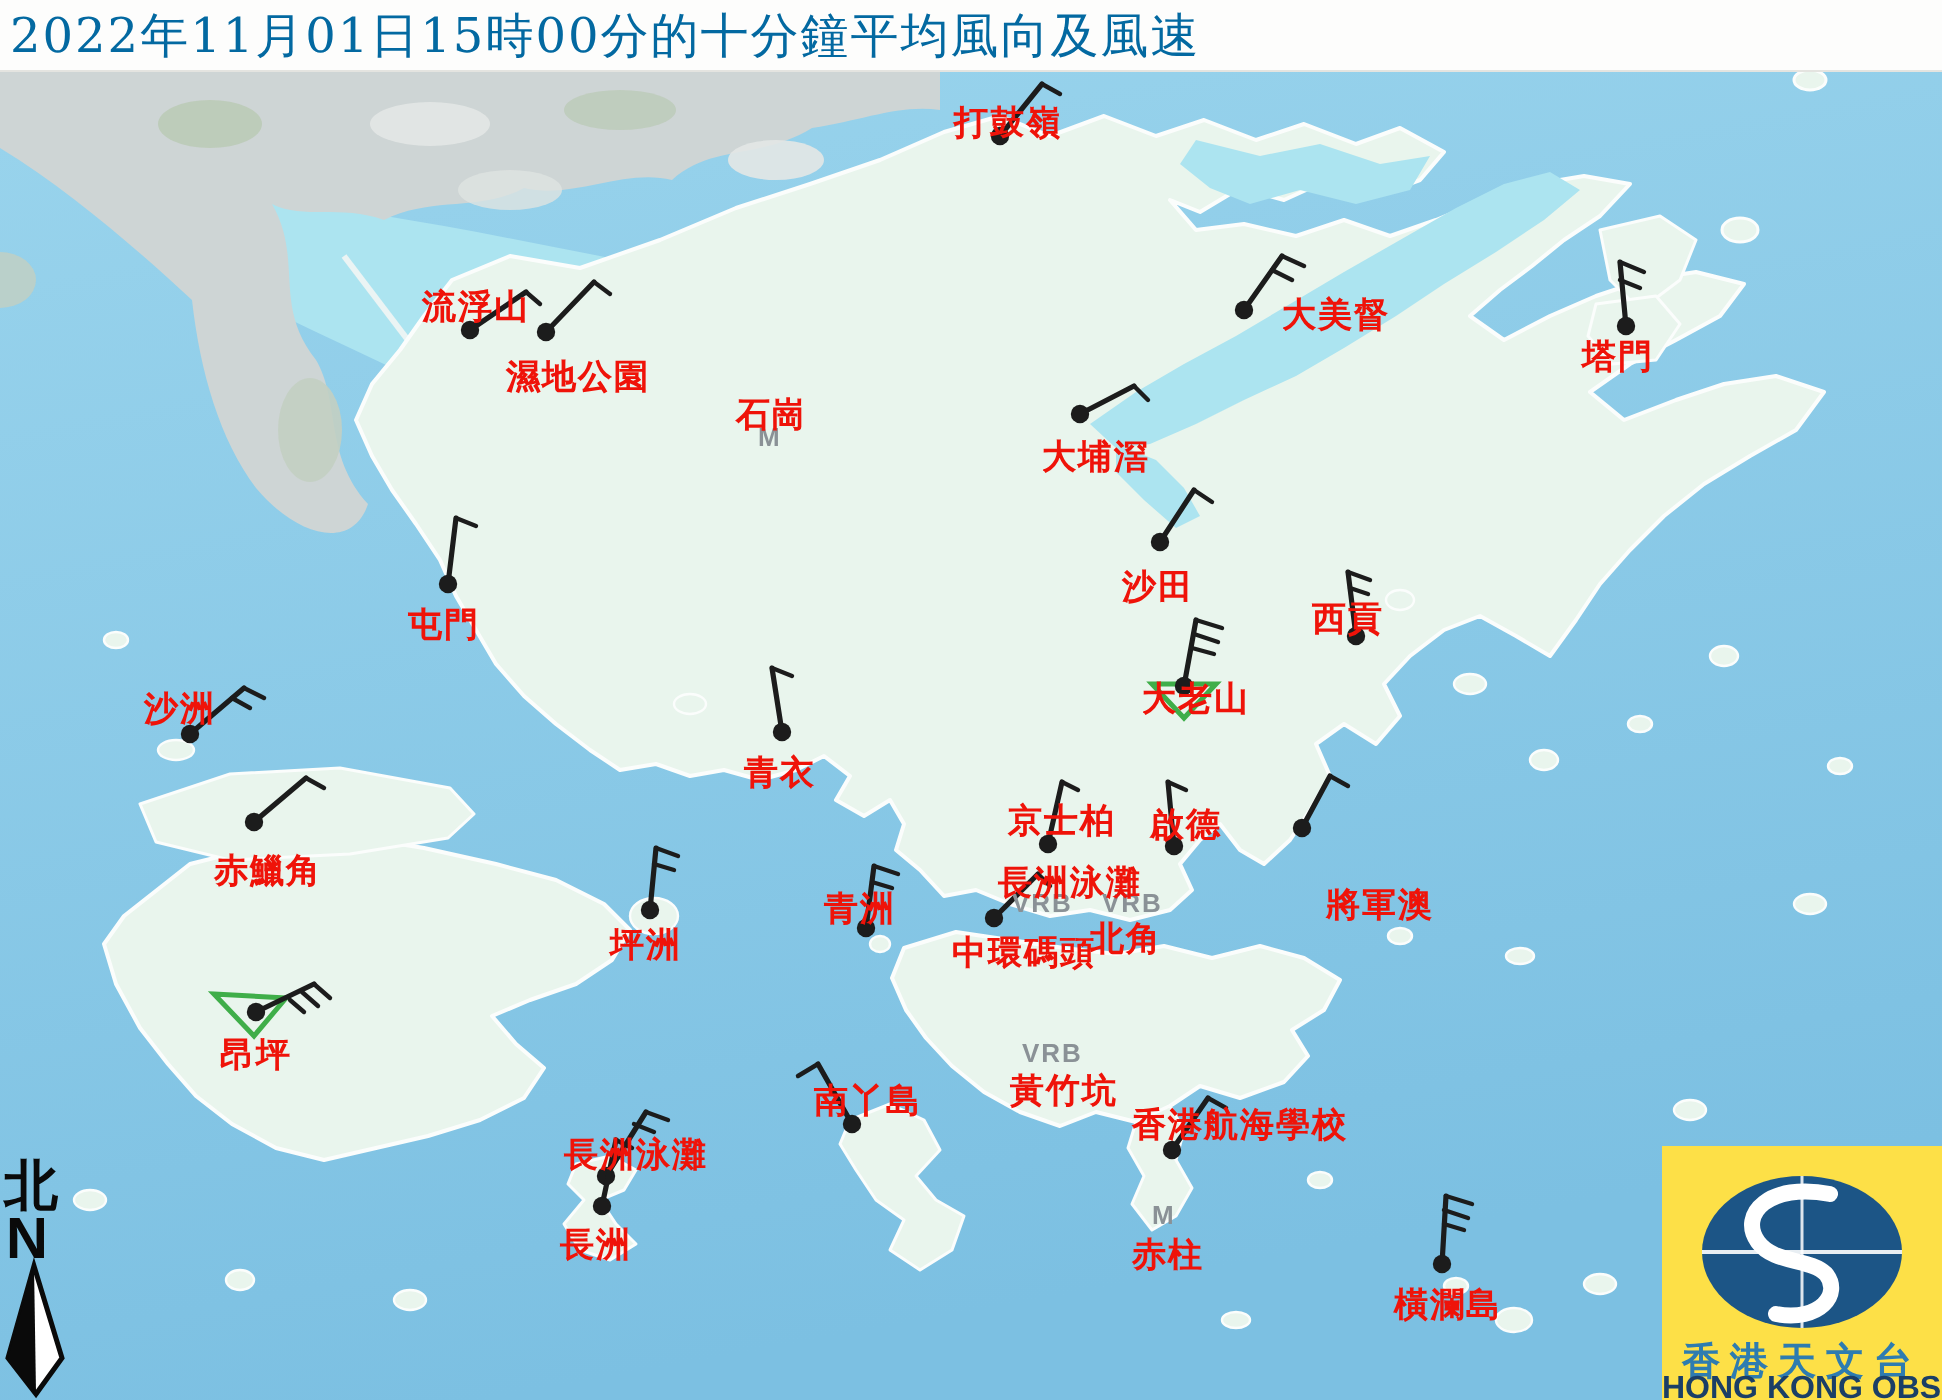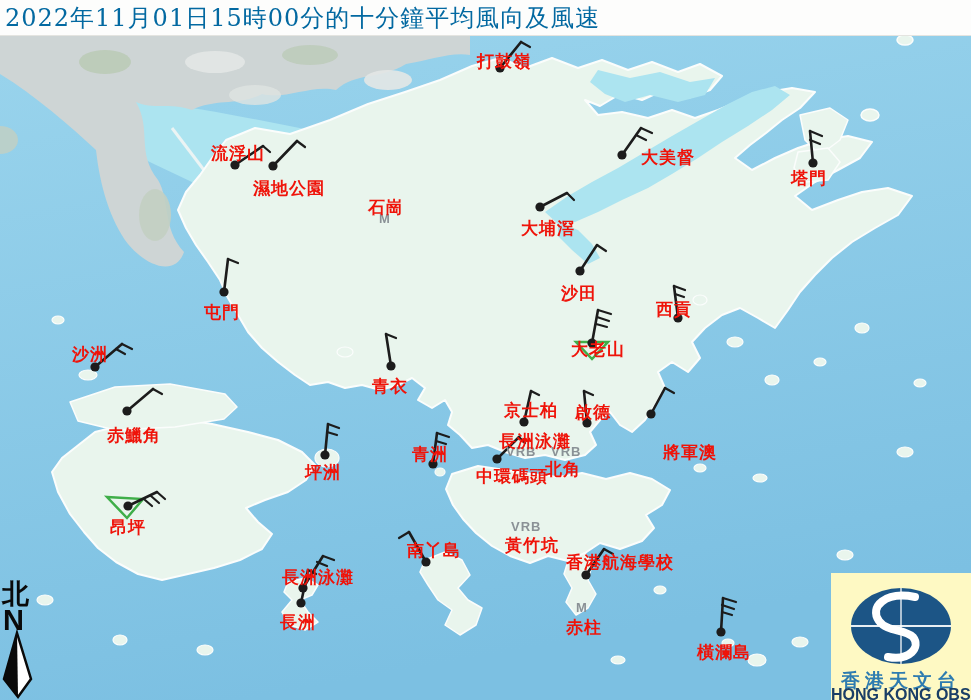--- a/index.html
+++ b/index.html
@@ -14,21 +14,21 @@
                  letter-spacing:1px;white-space:nowrap;z-index:20;
                  font-family:"DejaVu Serif",serif;}
   .tag-label{position:absolute;color:#8a9196;font-weight:bold;font-size:13px;
              font-family:"Liberation Sans",sans-serif;letter-spacing:1px;z-index:19;}
   .compass{position:absolute;left:2px;top:581px;z-index:25;color:#0a0a0a;}
   .compass-cn{font-size:27px;font-weight:700;line-height:26px;
               font-family:"DejaVu Serif",serif;}
   .compass-n{font-size:29px;font-weight:800;line-height:26px;margin-left:1px;
              font-family:"Liberation Sans",sans-serif;}
   .logo-box{position:absolute;left:831px;top:573px;width:140px;height:127px;
-            background:#fef9c3;z-index:26;}
+            background:#fde047;z-index:26;}
   .logo-cn{position:absolute;left:0;top:95px;width:140px;text-align:center;
            color:#2e7cb0;font-size:19px;font-weight:700;letter-spacing:5px;
            font-family:"DejaVu Serif",serif;white-space:nowrap;}
   .logo-en{position:absolute;left:0;top:113px;width:140px;text-align:center;
            color:#1b3f66;font-size:16px;font-weight:800;letter-spacing:0px;
            font-family:"Liberation Sans",sans-serif;white-space:nowrap;}
 </style>
 </head>
 <body>
 

